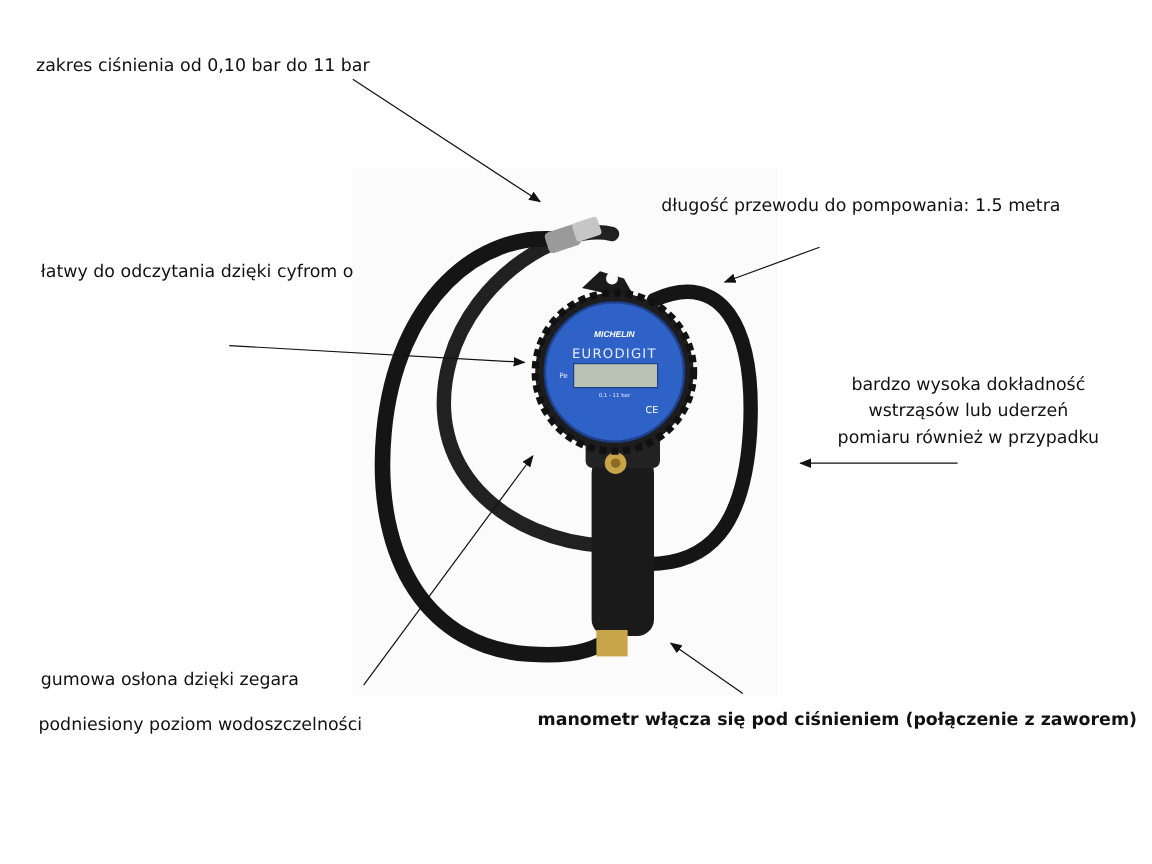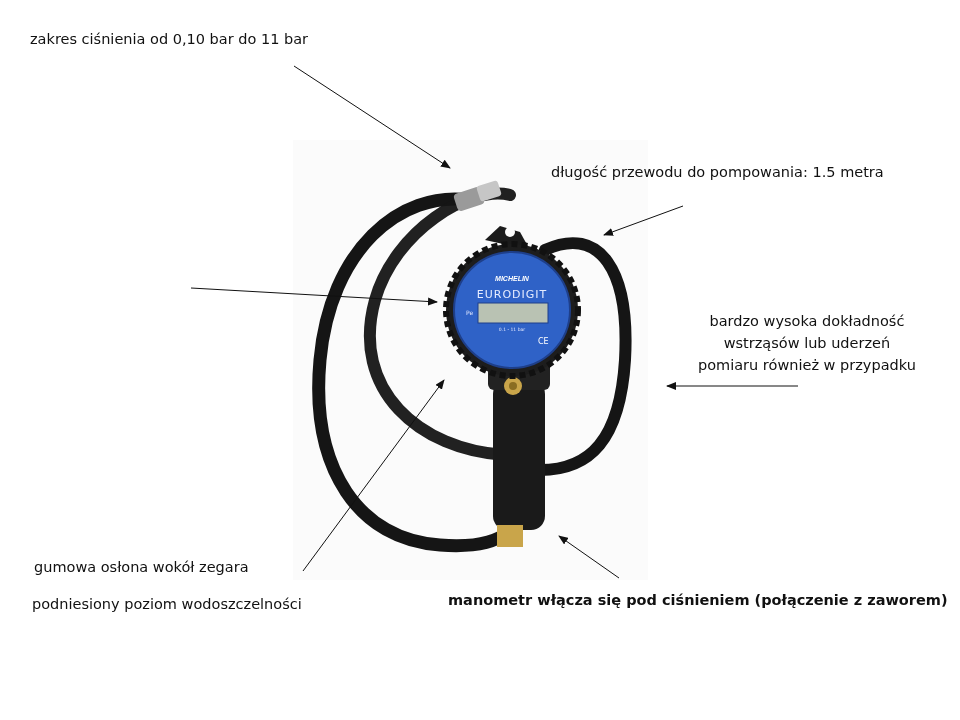--- a/index.html
+++ b/index.html
@@ -58,24 +58,25 @@
   <g stroke="#111" stroke-width="1" fill="none" marker-end="url(#ah)">
     <line x1="294" y1="66" x2="450" y2="168"></line>
     <line x1="683" y1="206" x2="604" y2="235"></line>
     <line x1="191" y1="288" x2="437" y2="302"></line>
     <line x1="798" y1="386" x2="667" y2="386"></line>
     <line x1="303" y1="571" x2="444" y2="380"></line>
     <line x1="619" y1="578" x2="559" y2="536"></line>
   </g>
 </svg>
 
-<div class="label" style="left:30px; top:28px;">zakres ciśnienia od 0,10 bar do 11 bar</div>
+<div class="label" style="left:30px; top:44px;">zakres ciśnienia od 0,10 bar do 11 bar</div>
 <div class="label" style="left:551px; top:161px;">długość przewodu do pompowania: 1.5 metra</div>
 <div class="label" style="left:34px; top:216px;">
+  <div>łatwy do odczytania dzięki cyfrom o</div>
 </div>
 <div class="label" style="left:698px; top:310px;text-align:center;">
   <div>bardzo wysoka dokładność</div>
   <div>wstrząsów lub uderzeń</div>
   <div>pomiaru również w przypadku</div>
 </div>
-<div class="label" style="left:34px; top:556px;">gumowa osłona wokół zegara</div>
+<div class="label" style="left:34px; top:556px;">gumowa osłona dzięki zegara</div>
 <div class="label" style="left:32px; top:593px;">podniesiony poziom wodoszczelności</div>
 <div class="label" style="left:448px; top:589px;font-weight:bold;">manometr włącza się pod ciśnieniem (połączenie z zaworem)</div>
 
 </body></html>

